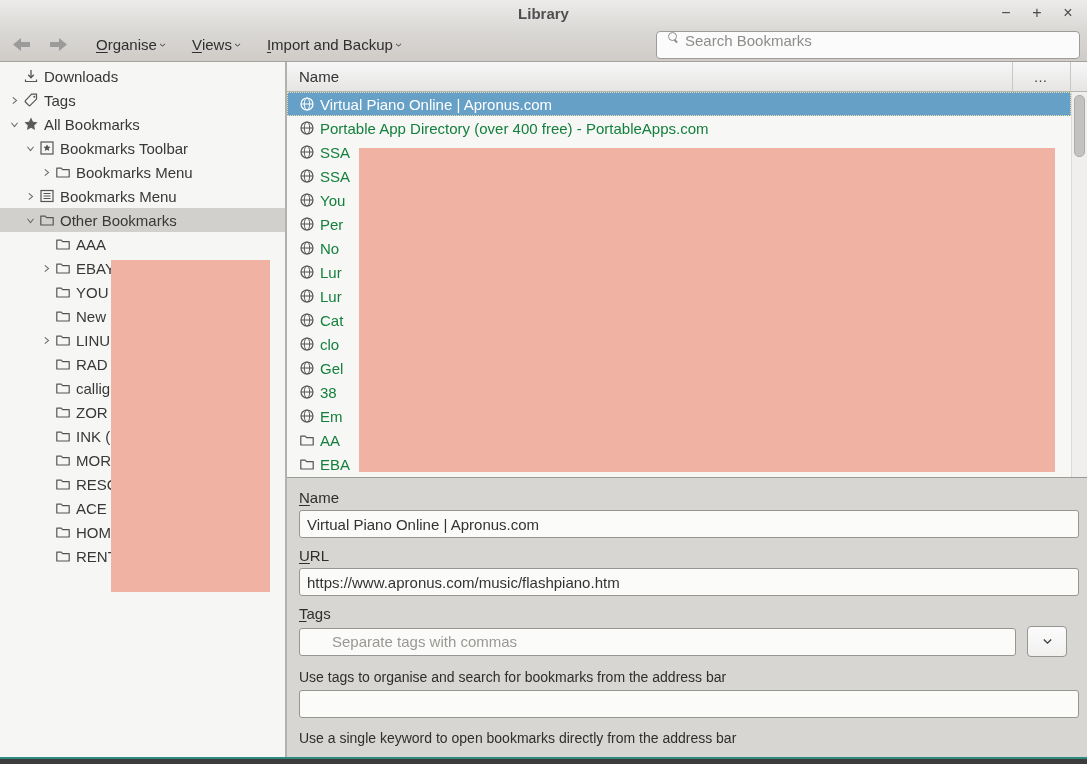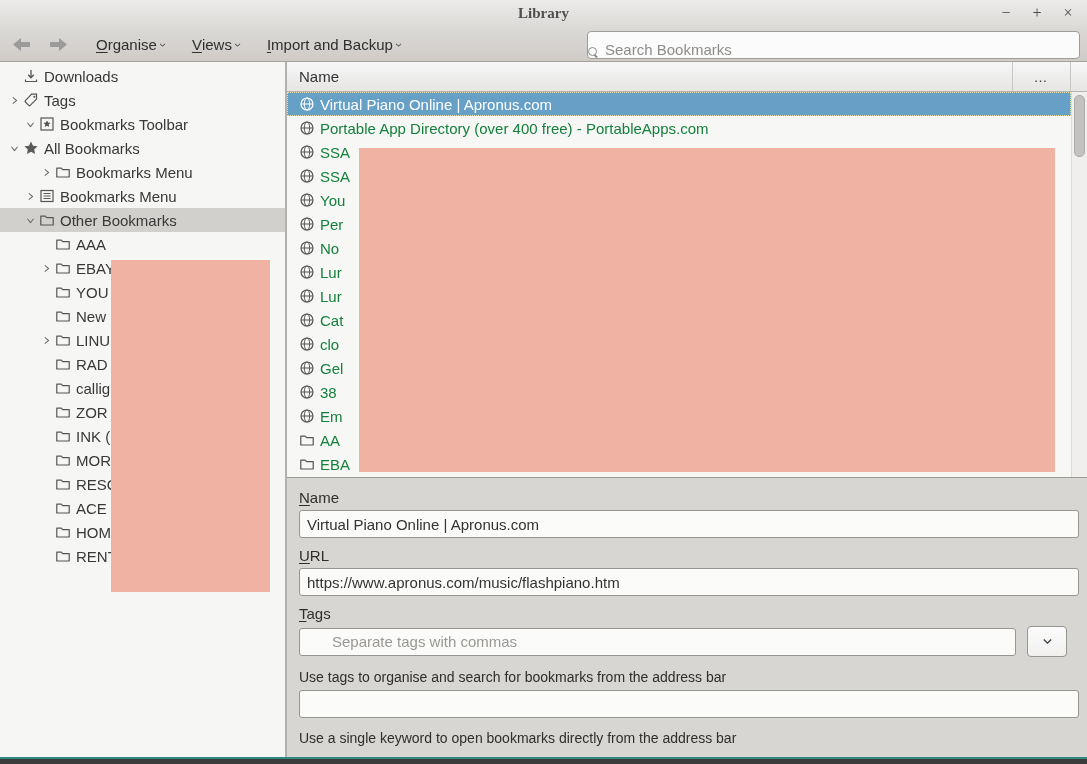--- a/index.html
+++ b/index.html
@@ -3,39 +3,39 @@
 <meta charset="utf-8">
 <style>
   * { box-sizing: border-box; margin: 0; padding: 0; }
   html,body { width:1087px; height:764px; }
   body { font-family: "Liberation Sans", "DejaVu Sans", sans-serif; font-size:15px; color:#333; }
 
   .window { width:1087px; height:764px; display:flex; flex-direction:column; background:#d8d6d2; overflow:hidden; }
 
   
   .titlebar { position:relative; height:28px; flex:none;
-    background:linear-gradient(#ecebea, #dcdad7);font-family:Liberation Serif, serif; }
+    background:linear-gradient(#ecebea, #dcdad7); }
   .title { position:absolute; left:0; right:0; top:5px; text-align:center;
     color:#4f4f4f; font-weight:bold; font-size:15px; }
   .winbtns { position:absolute; right:10px; top:2px; display:flex; gap:13px; }
   .winbtn { width:18px; height:22px; display:flex; align-items:center; justify-content:center;
     color:#4a4a4a; font-size:16px; cursor:default; }
 
   
   .toolbar { height:34px; flex:none; display:flex; align-items:center; padding:0 7px 0 8px;
     background:linear-gradient(#dbd9d6, #cfccc8); border-bottom:1px solid #a5a29e; }
   .navbtn { width:26px; height:24px; display:flex; align-items:center; justify-content:center; }
   .navbtn + .navbtn { margin-left:11px; }
   .menus { display:flex; align-items:center; margin-left:25px; gap:27px; }
   .menu-btn { display:flex; align-items:center; color:#2f2f2f; font-size:15px; cursor:default; }
   .accel { text-decoration:underline; text-underline-offset:2px; }
   .mchev { display:inline-block; transform:rotate(90deg); margin-left:4px; color:#555;
     font-size:12px; line-height:1; }
-  .searchbox { margin-left:auto; width:493px; height:28px; background:#fbfbfb;
-    border:1px solid #9e9c99; border-radius:4px; display:flex; align-items:flex-end; padding:0 0; }
+  .searchbox { margin-left:auto; width:424px; height:28px; background:#fbfbfb;
+    border:1px solid #9e9c99; border-radius:4px; display:flex; align-items:flex-start; padding:0 11px; }
   .mag { position:relative; width:11px; height:11px; flex:none; margin-right:6px; }
   .mag::before { content:""; position:absolute; left:0; top:0; width:7px; height:7px;
     border:1.4px solid #8f8f8f; border-radius:50%; }
   .mag::after { content:""; position:absolute; left:7px; top:7px; width:4px; height:1.5px;
     background:#8f8f8f; transform:rotate(45deg); transform-origin:0 0; }
   .searchbox input { border:none; outline:none; background:transparent; width:100%;
     font-family:inherit; font-size:15px; color:#333; }
   .searchbox input::placeholder { color:#8f8d8a; }
 
   
@@ -171,47 +171,47 @@
             </span>
       <span class="ticon">
               <svg viewBox="0 0 16 16">
                 <path d="M8.6 2.2h4.9v4.9L7.2 13.4a1 1 0 0 1-1.4 0L2.4 10a1 1 0 0 1 0-1.4z" fill="none" stroke="#555" stroke-width="1.2"></path>
                 <circle cx="11.3" cy="4.7" r="1" fill="#555"></circle>
               </svg>
             </span>
       <span class="tlabel">Tags</span>
       <span class="ttail"></span>
     </div>
+          <div class="trow lvl0">
+      <span class="expander open">
+              <svg viewBox="0 0 16 16">
+                <path d="M5.5 3.5 11 8l-5.5 4.5" fill="none" stroke="#6b6b6b" stroke-width="1.5"></path>
+              </svg>
+            </span>
+      <span class="ticon">
+              <svg viewBox="0 0 16 16">
+                <path d="M8 1.6l2 4.1 4.5.6-3.3 3.1.8 4.5L8 11.7l-4 2.2.8-4.5L1.5 6.3 6 5.7z" fill="#5a5a5a"></path>
+              </svg>
+            </span>
+      <span class="tlabel">All Bookmarks</span>
+      <span class="ttail"></span>
+    </div>
           <div class="trow lvl1">
       <span class="expander open">
               <svg viewBox="0 0 16 16">
                 <path d="M5.5 3.5 11 8l-5.5 4.5" fill="none" stroke="#6b6b6b" stroke-width="1.5"></path>
               </svg>
             </span>
       <span class="ticon">
               <svg viewBox="0 0 16 16">
                 <rect x="2" y="2" width="12" height="12" fill="none" stroke="#555" stroke-width="1.2"></rect>
                 <path d="M8 4.4l1.1 2.2 2.4.3-1.8 1.7.5 2.4L8 9.8l-2.2 1.2.5-2.4-1.8-1.7 2.4-.3z" fill="#555"></path>
               </svg>
             </span>
       <span class="tlabel">Bookmarks Toolbar</span>
-      <span class="ttail"></span>
-    </div>
-          <div class="trow lvl0">
-      <span class="expander open">
-              <svg viewBox="0 0 16 16">
-                <path d="M5.5 3.5 11 8l-5.5 4.5" fill="none" stroke="#6b6b6b" stroke-width="1.5"></path>
-              </svg>
-            </span>
-      <span class="ticon">
-              <svg viewBox="0 0 16 16">
-                <path d="M8 1.6l2 4.1 4.5.6-3.3 3.1.8 4.5L8 11.7l-4 2.2.8-4.5L1.5 6.3 6 5.7z" fill="#5a5a5a"></path>
-              </svg>
-            </span>
-      <span class="tlabel">All Bookmarks</span>
       <span class="ttail"></span>
     </div>
           <div class="trow lvl2">
       <span class="expander">
               <svg viewBox="0 0 16 16">
                 <path d="M5.5 3.5 11 8l-5.5 4.5" fill="none" stroke="#6b6b6b" stroke-width="1.5"></path>
               </svg>
             </span>
       <span class="ticon">
               <svg viewBox="0 0 16 16">

